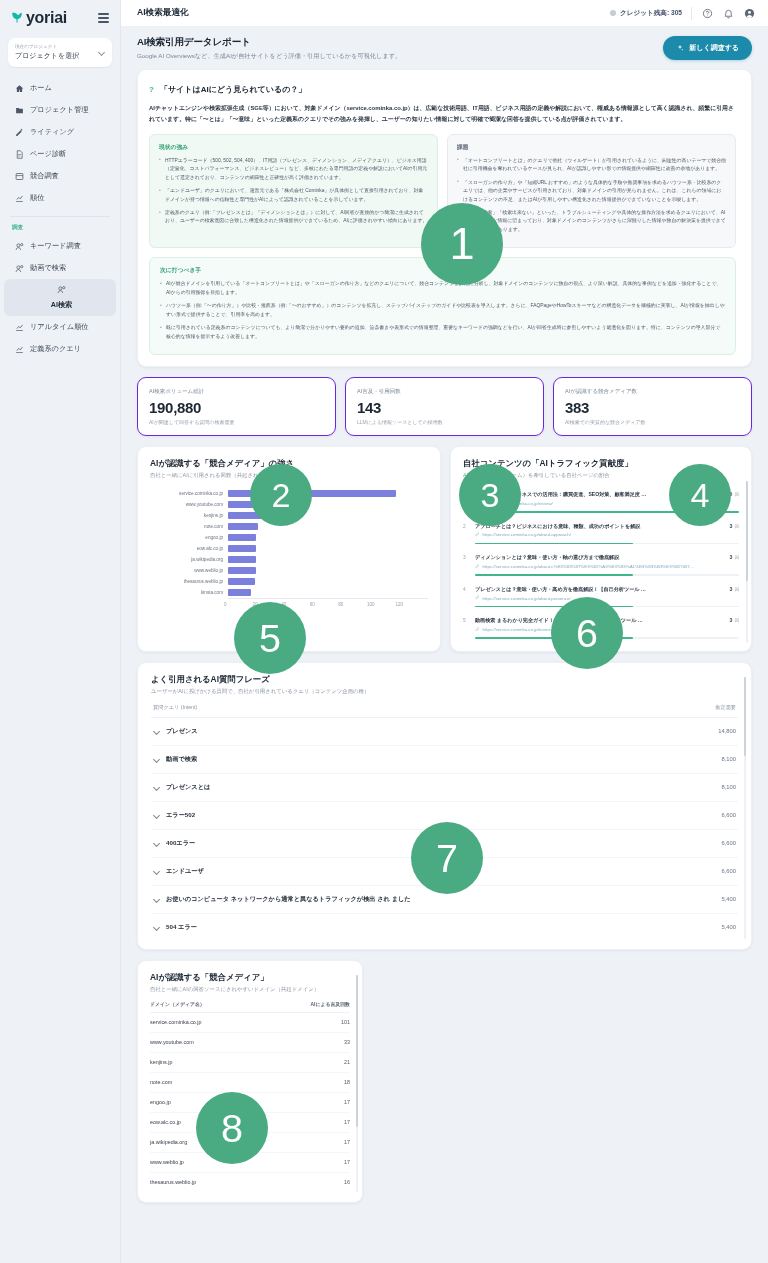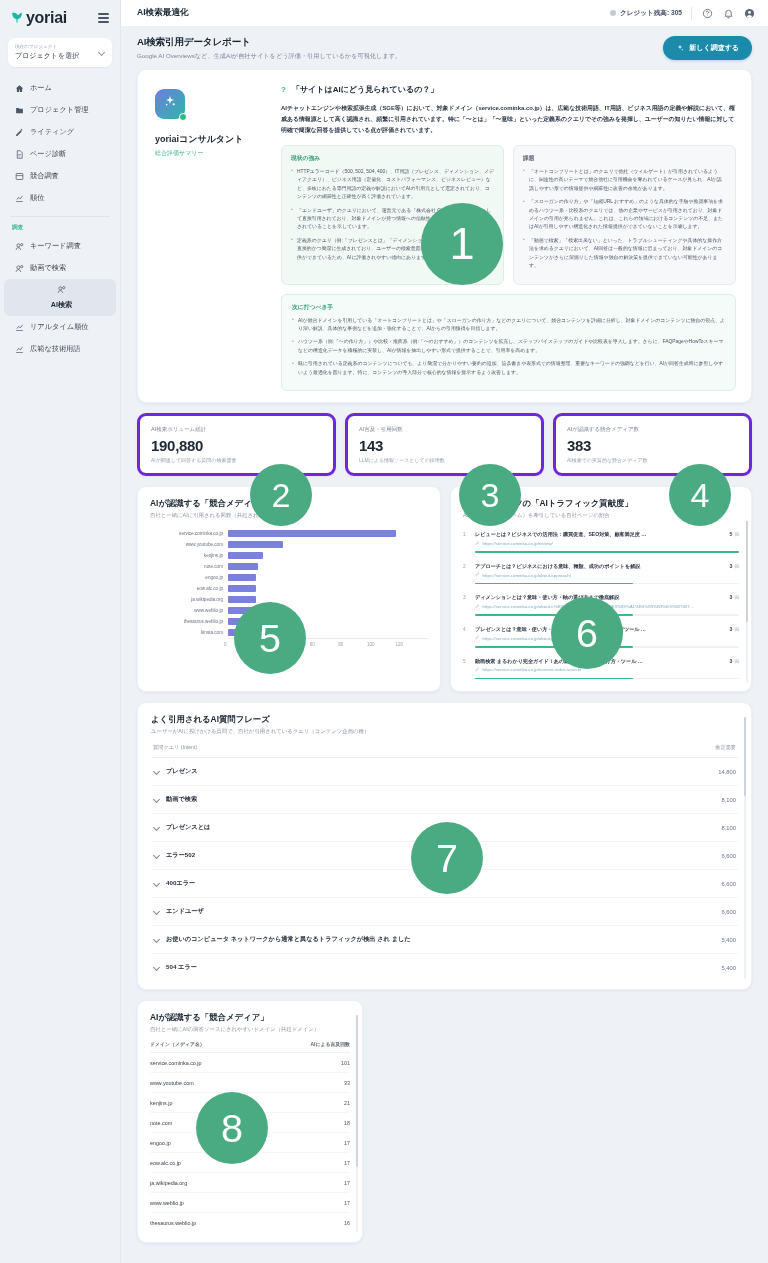--- a/index.html
+++ b/index.html
@@ -105,21 +105,21 @@
   .ib-list { list-style: none; }
   .ib-list li { font-size: 4.9px; line-height: 1.72; color: #4a5564; margin-bottom: 5px;
     padding-left: 6px; position: relative; }
   .ib-list li::before { content: "•"; position: absolute; left: 0; top: -0.5px; color: #9aa4b2; }
 
   .nextbox { margin-top: 9px; background: #f4fbf8; border: 1px solid #dcefe7; border-radius: 6px; padding: 8px 10px; }
   .nextbox .ib-title { color: #2f9c72; }
 
   
   .stats { display: flex; gap: 9px; margin-top: 10px; }
-  .stat { flex: 1; padding: 10px 11px; border: 3px solid #6d28d9; }
+  .stat { flex: 1; padding: 10px 11px; border: 1px solid #6d28d9; }
   .stat-label { font-size: 5.5px; color: #7c8795; }
   .stat-value { font-size: 15px; font-weight: 700; color: #1c2733; margin: 4px 0 3px; letter-spacing: -0.3px; }
   .stat-sub { font-size: 5px; color: #97a1ae; }
 
   
   .row2 { display: flex; gap: 9px; margin-top: 10px; }
   .c-title { font-size: 8.4px; font-weight: 700; color: #1c2733; }
   .c-sub { font-size: 5.4px; color: #8b95a3; margin-top: 3px; }
 
   .chartcard { width: 304px; flex: 0 0 304px; padding: 11px 12px 10px; border: 1px solid #eceff4; }
@@ -306,21 +306,21 @@
         </span>
       <span>リアルタイム順位</span>
     </div>
     <div class="nav-item">
       <span class="nav-ico">
           <svg viewBox="0 0 24 24">
             <path d="M3 19h18v1.8H3z"></path>
             <path d="M5 15l5-6 4 4 6-8" fill="none" stroke="currentColor" stroke-width="2"></path>
           </svg>
         </span>
-      <span>広範な技術用語</span>
+      <span>定義系のクエリ</span>
     </div>
 
   </aside>
 
   <div class="main">
 
     <div class="topbar">
       <div class="topbar-title">AI検索最適化</div>
       <div class="topbar-right">
         <div class="credit">
@@ -361,32 +361,20 @@
               <path d="M12 2l1.6 5.4L19 9l-5.4 1.6L12 16l-1.6-5.4L5 9l5.4-1.6z"></path>
               <path d="M18.5 14l.8 2.4 2.4.8-2.4.8-.8 2.4-.8-2.4-2.4-.8 2.4-.8z"></path>
             </svg></span>
         <span>新しく調査する</span>
       </button>
     </div>
 
     <div class="scroll">
 
       <section class="card report">
-        <div class="rep-left">
-          <div class="avatar-box">
-            <span><svg viewBox="0 0 24 24">
-                  <path d="M12 3l1.4 4.6L18 9l-4.6 1.4L12 15l-1.4-4.6L6 9l4.6-1.4z"></path>
-                  <circle cx="17.5" cy="15.5" r="1.6"></circle>
-                  <circle cx="7" cy="16" r="1.2"></circle>
-                </svg></span>
-            <span class="avatar-badge"></span>
-          </div>
-          <div class="rep-name">yoriaiコンサルタント</div>
-          <div class="rep-role">総合評価サマリー</div>
-        </div>
 
         <div class="rep-right">
           <div class="q-head">
             <span class="q-mark">?</span>
             <span class="q-text">「サイトはAIにどう見られているの？」</span>
           </div>
           <div class="q-body">AIチャットエンジンや検索拡張生成（SGE等）において、対象ドメイン（service.cominka.co.jp）は、広範な技術用語、IT用語、ビジネス用語の定義や解説において、権威ある情報源として高く認識され、頻繁に引用されています。特に「〜とは」「〜意味」といった定義系のクエリでその強みを発揮し、ユーザーの知りたい情報に対して明確で簡潔な回答を提供している点が評価されています。</div>
 
           <div class="two-col">
             <div class="infobox good">

